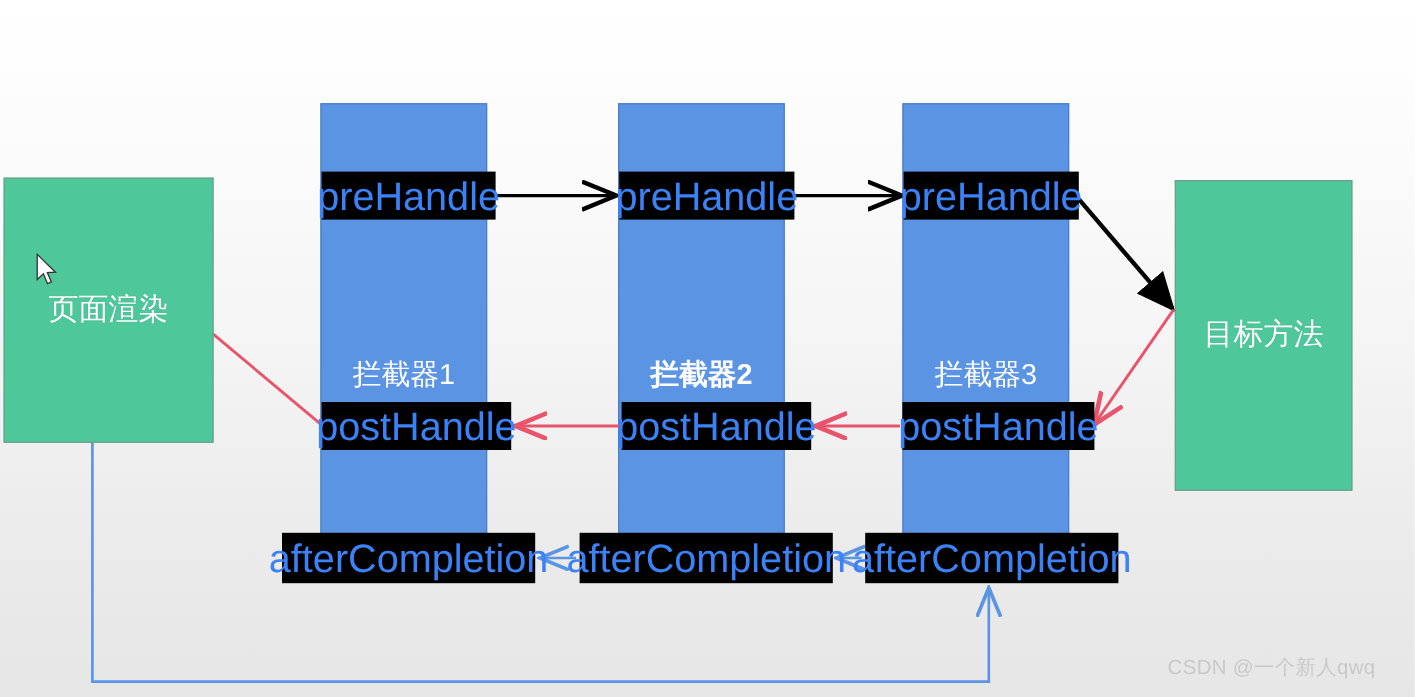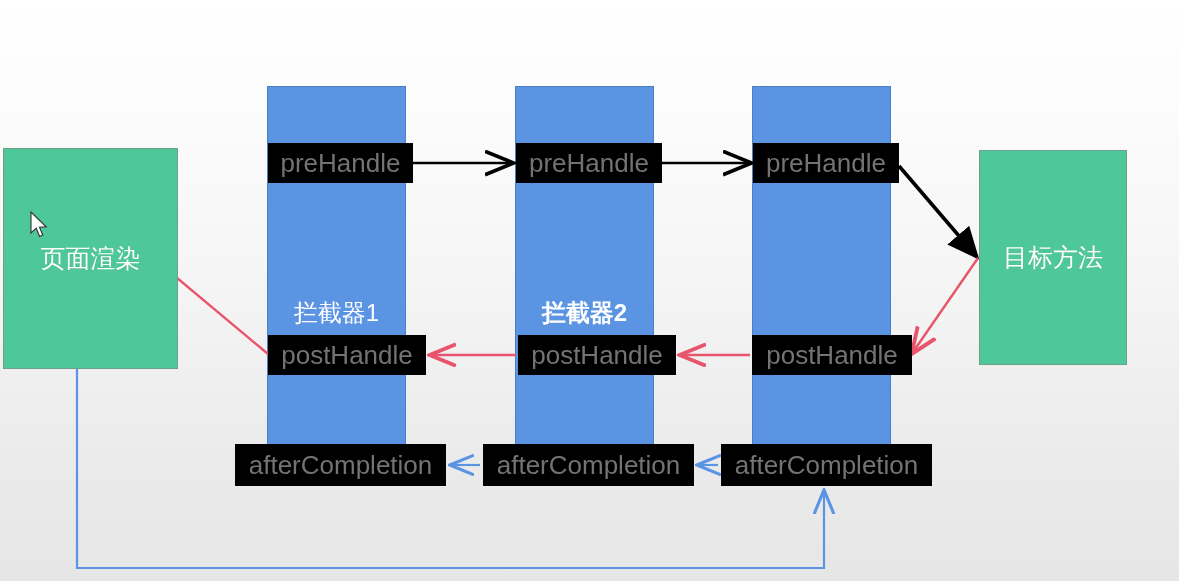--- a/index.html
+++ b/index.html
@@ -50,25 +50,25 @@
     color: #ffffff;
     font-size: 24px;
     line-height: 1;
     text-align: center;
     white-space: nowrap;
     margin-top: 16px;
   }
   .black-box {
     position: absolute;
     background: #000000;
-    color: #737373;
+    color: #3b82f6;
     display: flex;
     align-items: center;
     justify-content: center;
-    font-size: 26px;
+    font-size: 33px;
     line-height: 1;
     white-space: nowrap;
     box-sizing: border-box;
   }
   .watermark {
     position: absolute;
     color: #c9c9c9;
     font-size: 17px;
     line-height: 1;
     white-space: nowrap;
@@ -120,37 +120,39 @@
 
     <path d="M77,369 L77,568 L824,568 L824,492" fill="none" stroke="#5b94e3" stroke-width="2.2" marker-end="url(#arrow-blue-open)"></path>
     <line x1="718" y1="465" x2="699" y2="465" stroke="#5b94e3" stroke-width="2.2" marker-end="url(#arrow-blue-open)"></line>
     <line x1="480" y1="465" x2="452" y2="465" stroke="#5b94e3" stroke-width="2.2" marker-end="url(#arrow-blue-open)"></line>
   </svg>
 
   <div class="green-box" id="green-page-render" style="left: 3px; top: 148px; width: 175px; height: 221px;">
     <span class="glabel">页面渲染</span>
   </div>
 
-  <div class="green-box" id="green-target-method" style="left: 979px; top: 150px; width: 148px; height: 215px;">
+  <div class="green-box" id="green-target-method" style="left: 979px; top: 150px; width: 148px; height: 259px;">
     <span class="glabel">目标方法</span>
   </div>
 
   <div class="col-label" id="collabel-1" style="left: 267px; width: 139px; top: 285px;">拦截器1</div>
   <div class="col-label" id="collabel-2" style="left: 515px; width: 139px; top: 285px; font-weight: bold;">拦截器2</div>
+  <div class="col-label" id="collabel-3" style="left: 752px; width: 139px; top: 285px;">拦截器3</div>
 
   <div class="black-box" id="pre-1" style="left: 268px; top: 143px; width: 145px; height: 40px;">preHandle</div>
   <div class="black-box" id="pre-2" style="left: 516px; top: 143px; width: 146px; height: 40px;">preHandle</div>
   <div class="black-box" id="pre-3" style="left: 753px; top: 143px; width: 146px; height: 40px;">preHandle</div>
 
   <div class="black-box" id="post-1" style="left: 268px; top: 335px; width: 158px; height: 40px;">postHandle</div>
   <div class="black-box" id="post-2" style="left: 518px; top: 335px; width: 158px; height: 40px;">postHandle</div>
   <div class="black-box" id="post-3" style="left: 752px; top: 335px; width: 160px; height: 40px;">postHandle</div>
 
   <div class="black-box" id="after-1" style="left: 235px; top: 444px; width: 211px; height: 42px;">afterCompletion</div>
   <div class="black-box" id="after-2" style="left: 483px; top: 444px; width: 211px; height: 42px;">afterCompletion</div>
   <div class="black-box" id="after-3" style="left: 721px; top: 444px; width: 211px; height: 42px;">afterCompletion</div>
 
   <svg class="cursor" id="mouse-cursor" viewBox="0 0 22 30" style="left: 29px; top: 211px;">
     <path d="M2,1 L2,22 L7.2,17.2 L10.6,25.4 L13.8,24.0 L10.5,16.2 L17.2,15.8 Z" fill="#ffffff" stroke="#333333" stroke-width="1.1" stroke-linejoin="miter"></path>
   </svg>
 
+  <div class="watermark" id="csdn-watermark" style="left: 973px; top: 548px;">CSDN @一个新人qwq</div>
 
 </div>
 
 </body></html>

